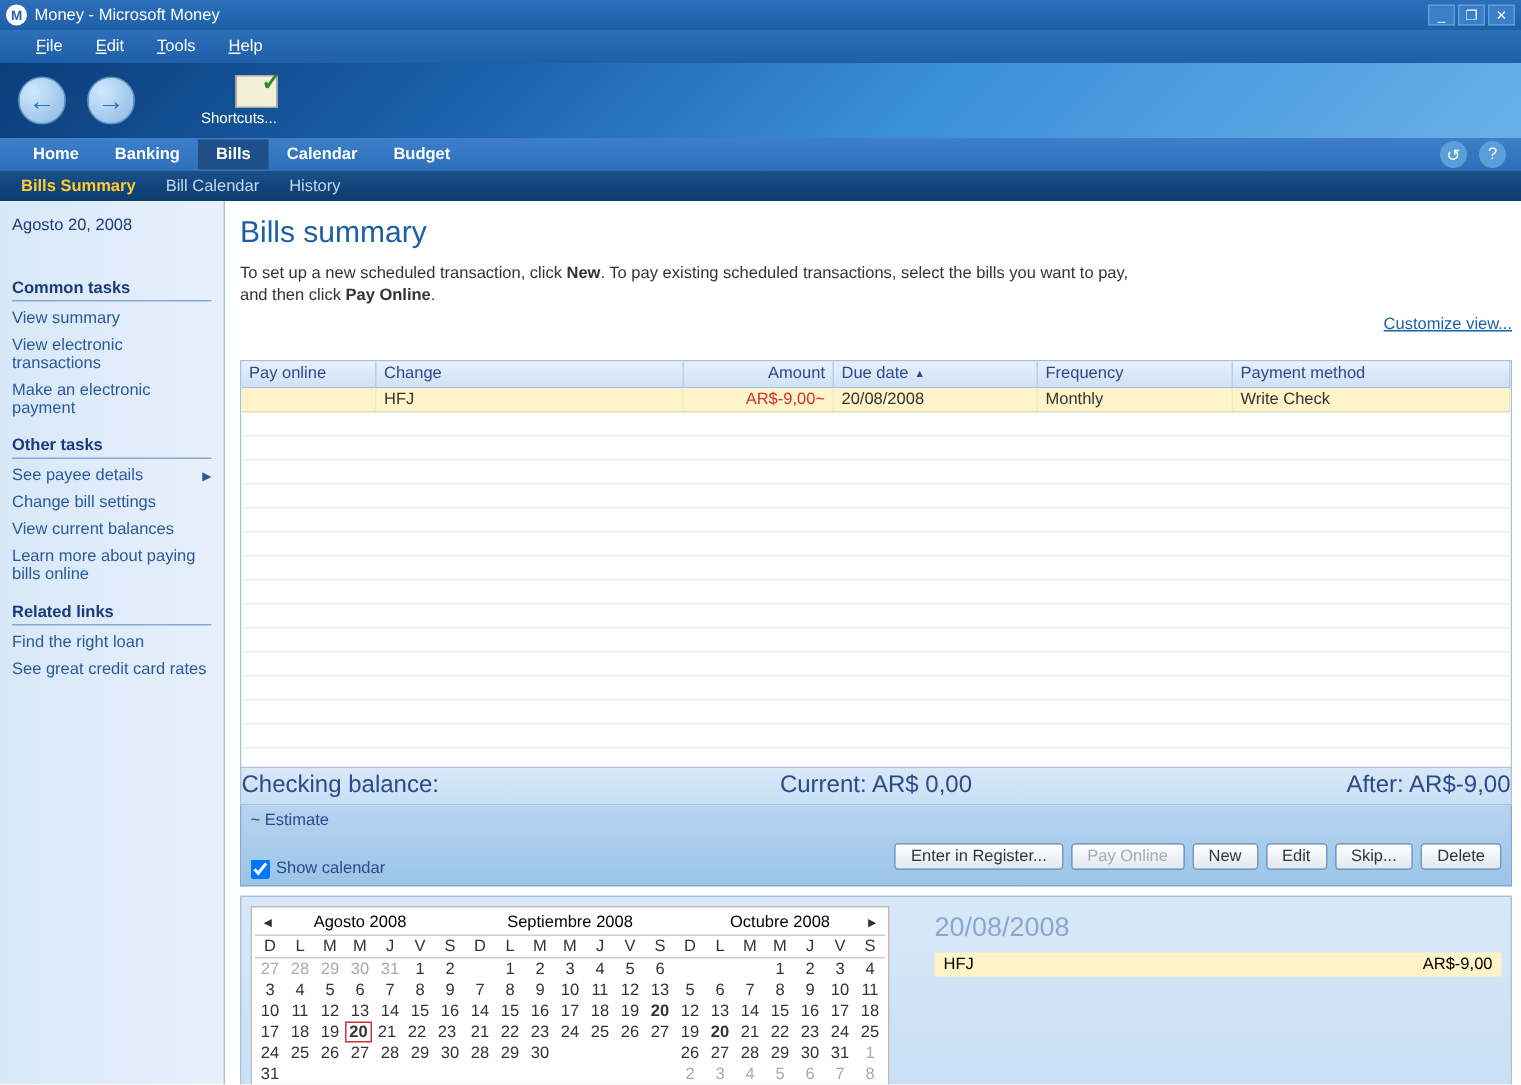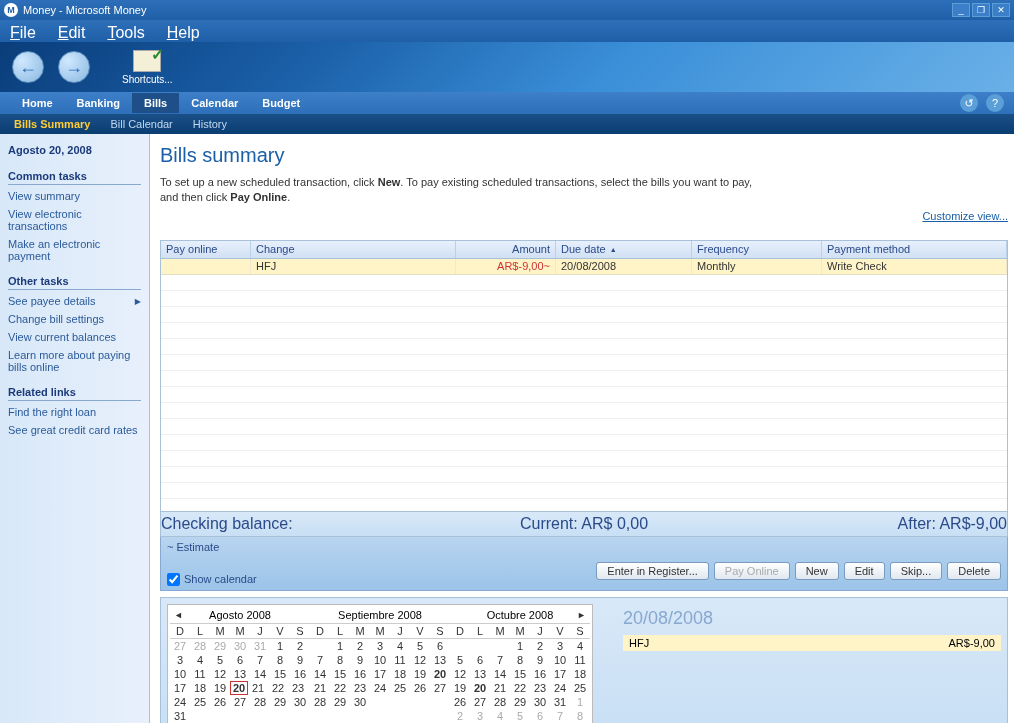--- a/index.html
+++ b/index.html
@@ -5,49 +5,49 @@
 * { margin: 0; padding: 0; box-sizing: border-box; font-family: Tahoma, Arial, sans-serif; }
 body { width: 1014px; height: 723px; overflow: hidden; background: #fff; font-size: 11px; }
 
 
 .titlebar { height: 20px; background: linear-gradient(to bottom, #2d6fb8, #1e5fa8); display: flex; align-items: center; padding: 0 4px; color: #fff; }
 .titlebar .app-icon { width: 14px; height: 14px; border-radius: 50%; background: #fff; color: #1e5fa8; font-weight: bold; font-size: 9px; display: flex; align-items: center; justify-content: center; margin-right: 5px; }
 .titlebar .title { flex: 1; font-size: 11px; }
 .titlebar .win-btn { width: 18px; height: 14px; margin-left: 2px; background: #3b7fc8; border: 1px solid #5a9fd8; display: flex; align-items: center; justify-content: center; font-size: 9px; cursor: pointer; }
 
 
-.menubar { height: 22px; background: linear-gradient(to bottom, #2d6fb8, #1e5fa8); display: flex; align-items: flex-end; padding: 0 10px; color: #fff; font-size: 16px; }
+.menubar { height: 22px; background: linear-gradient(to bottom, #2d6fb8, #1e5fa8); display: flex; align-items: center; padding: 0 24px; color: #fff; font-size: 11px; }
 .menubar .menu-item { margin-right: 22px; cursor: pointer; }
 .menubar .menu-item u { text-decoration: underline; }
 
 
 .toolbar-area { height: 50px; background: linear-gradient(135deg, #0a3d7a 0%, #1a5fa8 30%, #3a8fd8 60%, #6ab0e8 100%); position: relative; display: flex; align-items: center; padding: 0 12px; }
 .nav-btn { width: 32px; height: 32px; border-radius: 50%; background: radial-gradient(circle at 30% 30%, #d0e8ff, #88b8e0); border: 1px solid #6090c0; display: flex; align-items: center; justify-content: center; margin-right: 14px; cursor: pointer; color: #2d6fb8; font-size: 18px; font-weight: bold; }
-.shortcut-btn { display: flex; flex-direction: column; align-items: center; margin-left: 18px; cursor: pointer; color: #fff; font-size: 10px; }
+.shortcut-btn { display: flex; flex-direction: column; align-items: flex-end; margin-left: 30px; cursor: pointer; color: #fff; font-size: 10px; }
 .shortcut-icon { width: 28px; height: 22px; background: #f4f0d8; border: 1px solid #aaa; position: relative; margin-bottom: 2px; }
 .shortcut-icon::after { content: "✓"; position: absolute; right: -4px; top: -6px; color: #2a8a2a; font-size: 16px; font-weight: bold; }
 
 
 .main-nav { height: 22px; background: linear-gradient(to bottom, #3d7fc8, #2d6fb8); display: flex; align-items: center; padding: 0 10px; color: #fff; font-size: 11px; }
 .main-nav .nav-item { padding: 4px 12px; cursor: pointer; font-weight: bold; }
 .main-nav .nav-item.active { background: #1e4f88; }
 .main-nav .spacer { flex: 1; }
 .main-nav .icon-btn { width: 18px; height: 18px; border-radius: 50%; background: #5a9fd8; margin-left: 8px; display: flex; align-items: center; justify-content: center; cursor: pointer; font-size: 11px; }
 
 
 .sub-nav { height: 20px; background: linear-gradient(to bottom, #1a4f88, #0a3d70); display: flex; align-items: center; padding: 0 4px; color: #c0d8f0; font-size: 11px; }
 .sub-nav .sub-item { padding: 3px 10px; cursor: pointer; }
 .sub-nav .sub-item.active { color: #ffcc33; font-weight: bold; }
 
 
 .content { display: flex; height: calc(723px - 20px - 22px - 50px - 22px - 20px); }
 
 
 .sidebar { width: 150px; background: linear-gradient(to right, #d8e8f8, #e8f0fc); padding: 10px 8px; font-size: 11px; color: #2a4a8a; border-right: 1px solid #a8c0e0; }
-.sidebar .date { color: #1a3a7a; font-weight: bold; margin-bottom: 14px; }
+.sidebar .date { color: #1a3a7a; font-weight: normal; margin-bottom: 30px; }
 .sidebar .section-title { color: #1a3a7a; font-weight: bold; margin: 10px 0 2px; border-bottom: 1px solid #88a8d0; padding-bottom: 2px; }
 .sidebar .task-link { color: #2a5a9a; padding: 3px 0; cursor: pointer; display: flex; align-items: center; justify-content: space-between; }
 .sidebar .arrow { font-size: 8px; color: #2a5a9a; }
 
 
 .main { flex: 1; padding: 10px 6px 6px 10px; overflow: hidden; display: flex; flex-direction: column; }
 .page-title { color: #1a5fa8; font-size: 20px; font-weight: normal; margin-bottom: 8px; }
 .intro-text { font-size: 11px; color: #333; margin-bottom: 4px; line-height: 1.4; max-width: 600px; }
 .customize-row { display: flex; justify-content: flex-end; margin-bottom: 18px; }
 .customize-link { color: #1a5fa8; text-decoration: underline; cursor: pointer; font-size: 11px; }

